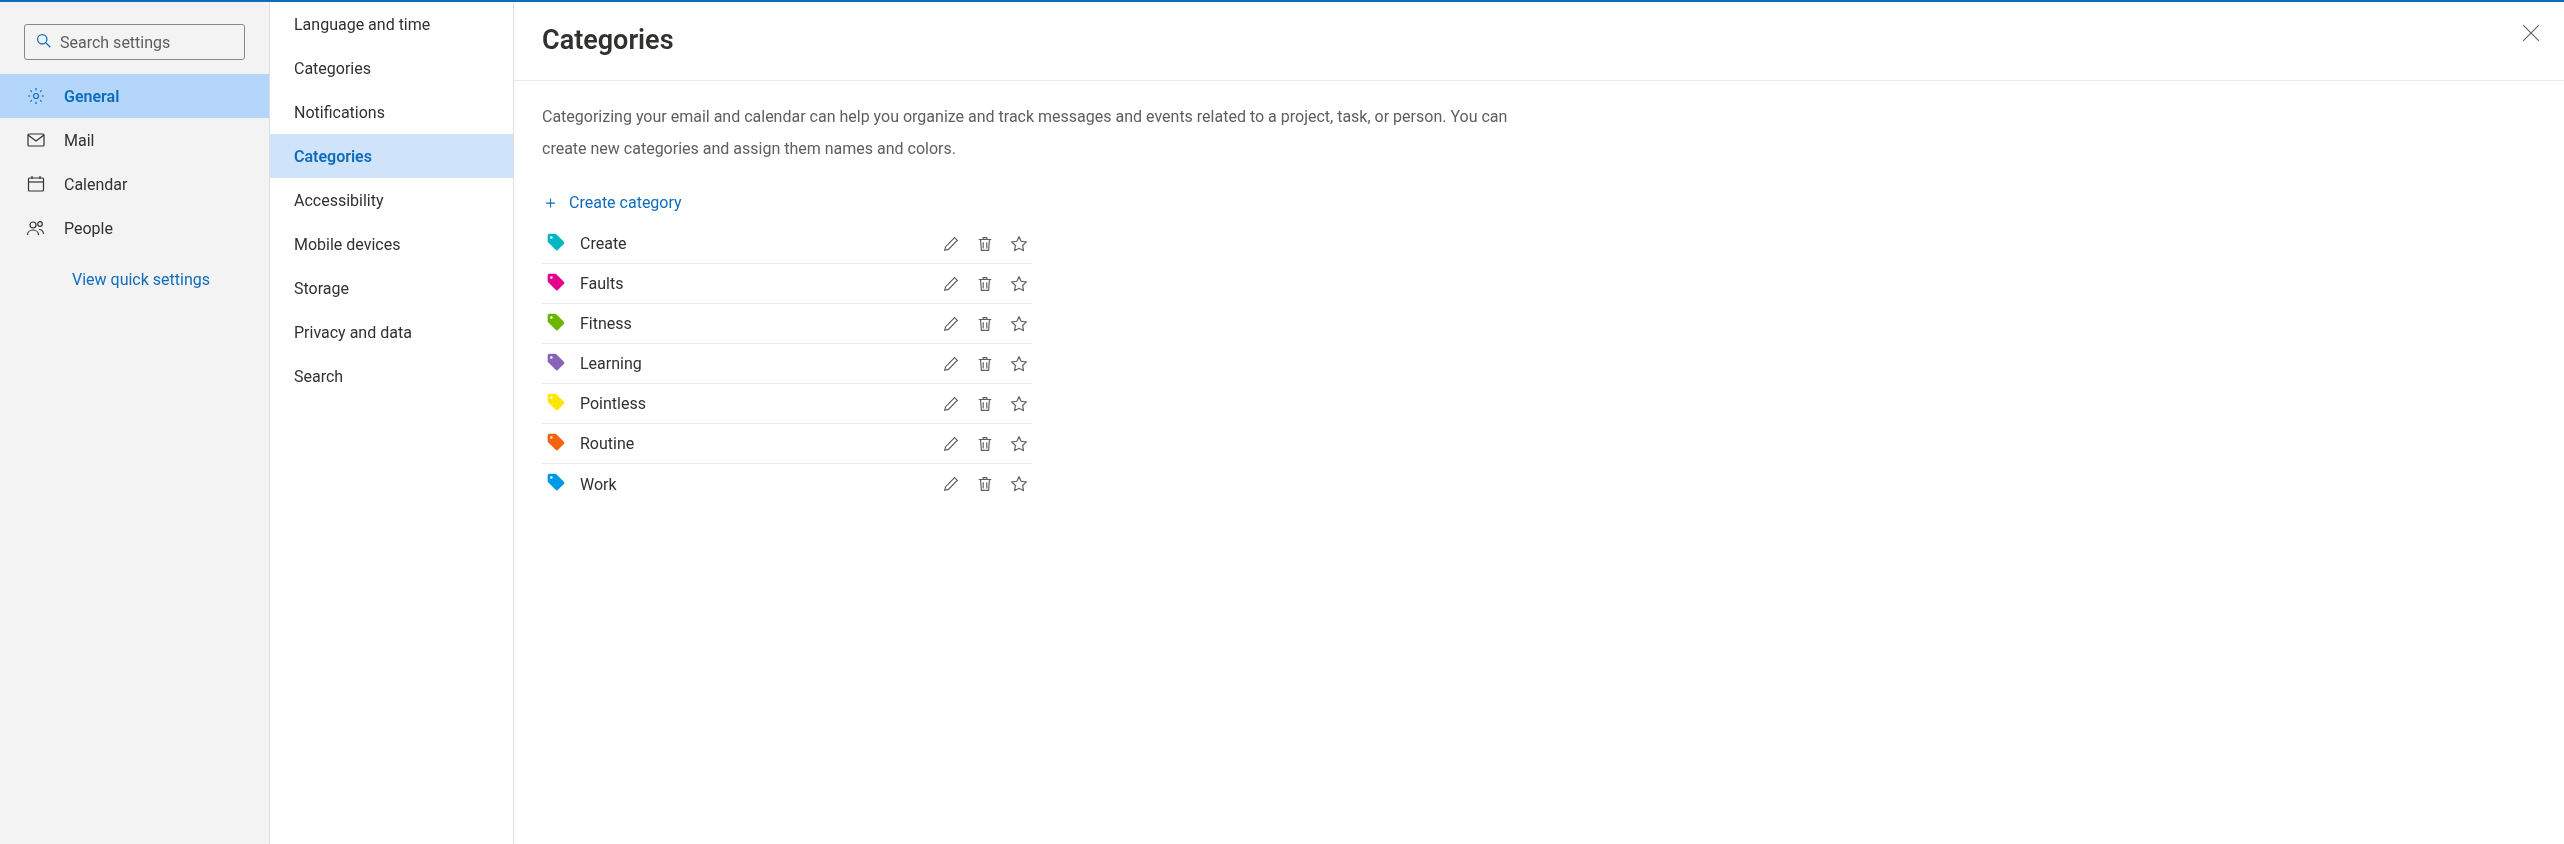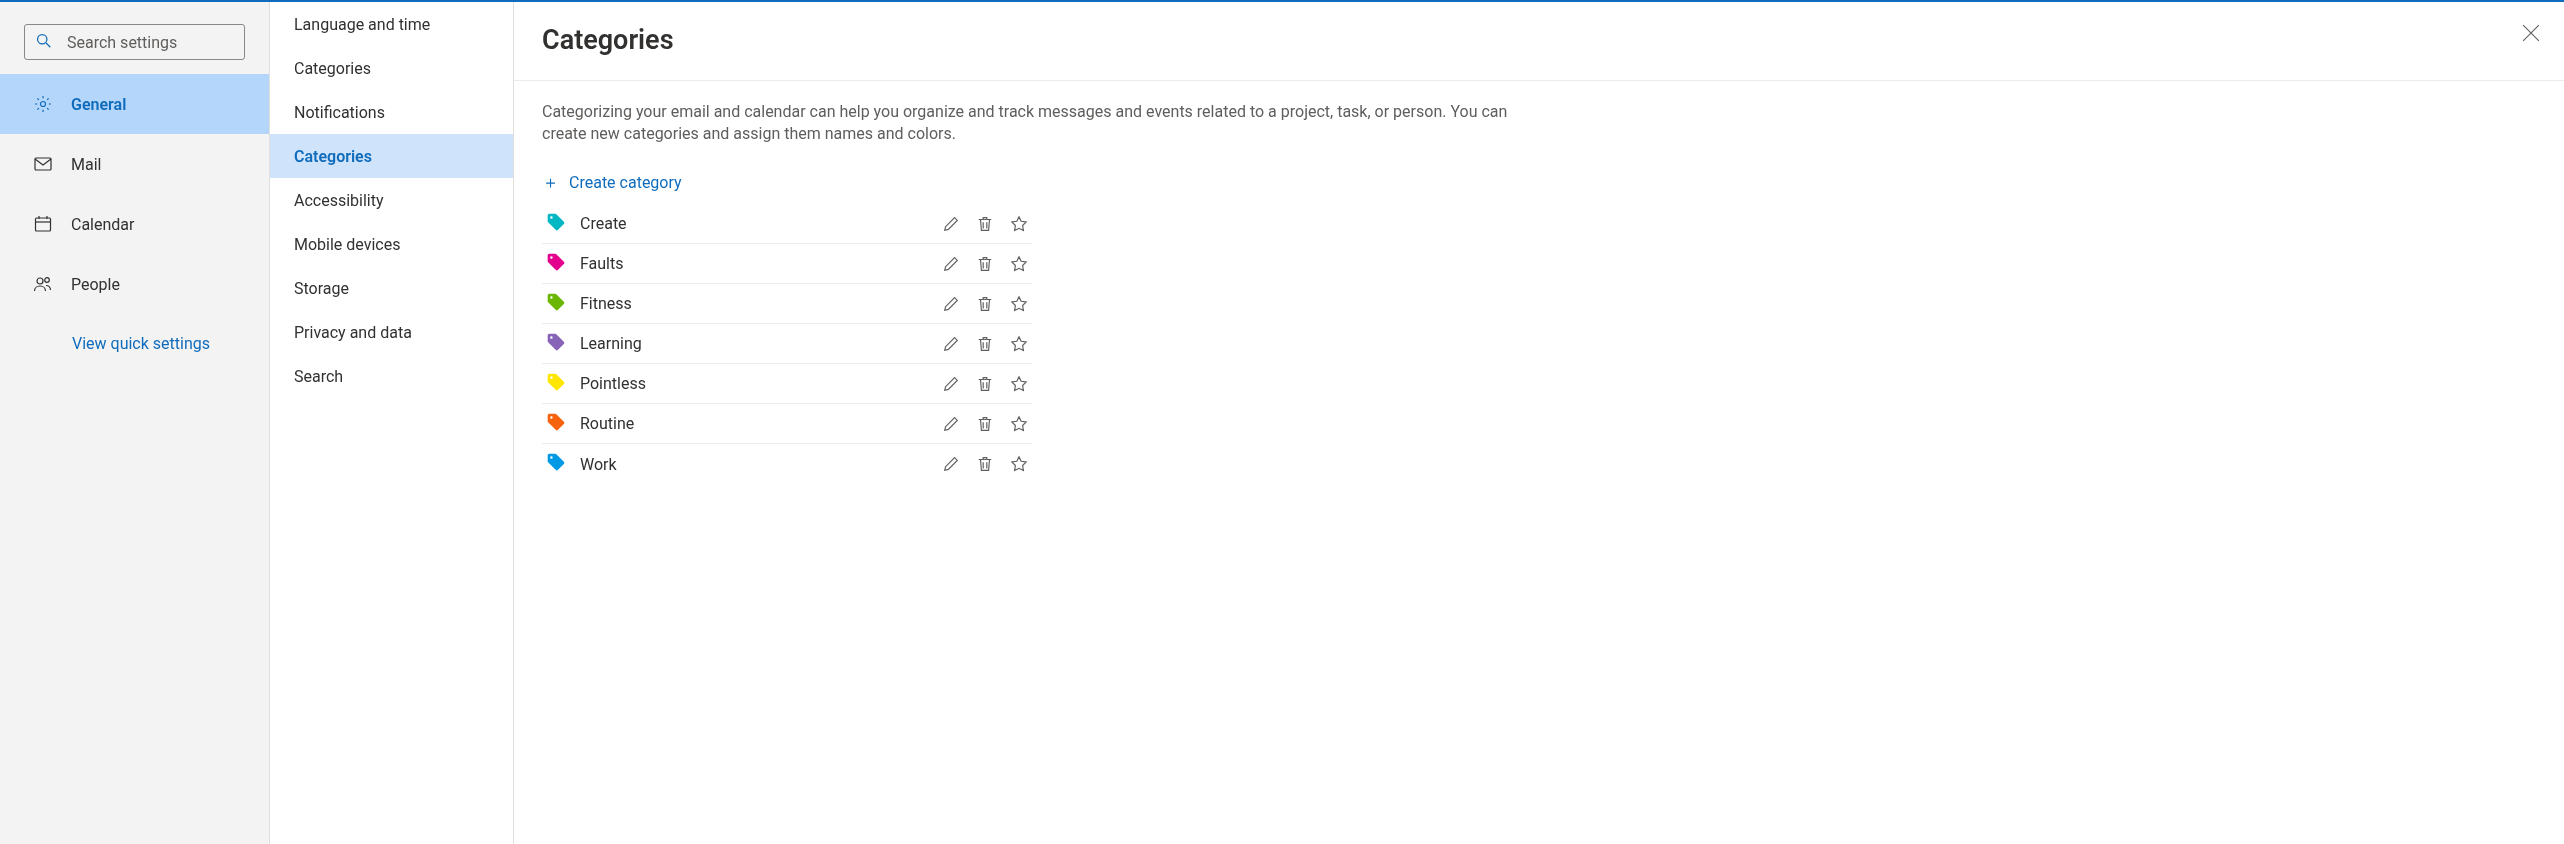--- a/index.html
+++ b/index.html
@@ -32,21 +32,20 @@
     }
     .search-box {
       margin: 0 24px 14px 24px;
       border: 1px solid #8a8886;
       border-radius: 3px;
       height: 36px;
       display: flex;
       align-items: center;
       padding: 0 10px;
       background: #f3f3f3;
-      gap: 7px;
     }
     .search-box svg {
       width: 17px;
       height: 17px;
       flex: none;
     }
     .search-input {
       border: none;
       outline: none;
       background: transparent;
@@ -54,22 +53,22 @@
       margin-left: 8px;
       flex: 1;
       color: #323130;
     }
     .search-input::placeholder {
       color: #605e5c;
     }
     .l1-item {
       display: flex;
       align-items: center;
-      padding: 0 33px;
-      height: 60px;
+      padding: 0 26px;
+      height: 44px;
       cursor: pointer;
       font-size: 16px;
     }
     .l1-item.active {
       background: #b4d6fa;
       color: #0f6cbd;
       font-weight: 600;
     }
     .l1-item .icon {
       width: 24px;
@@ -119,21 +118,21 @@
       right: 24px;
       cursor: pointer;
     }
     .divider {
       border-top: 1px solid #edebe9;
       margin: 24px -28px 20px -28px;
     }
     .description {
       color: #605e5c;
       font-size: 16px;
-      line-height: 22px;
+      line-height: 32px;
       max-width: 1000px;
     }
     .create-link {
       display: inline-flex;
       align-items: center;
       color: #0f6cbd;
       margin-top: 26px;
       font-size: 16px;
       cursor: pointer;
     }

